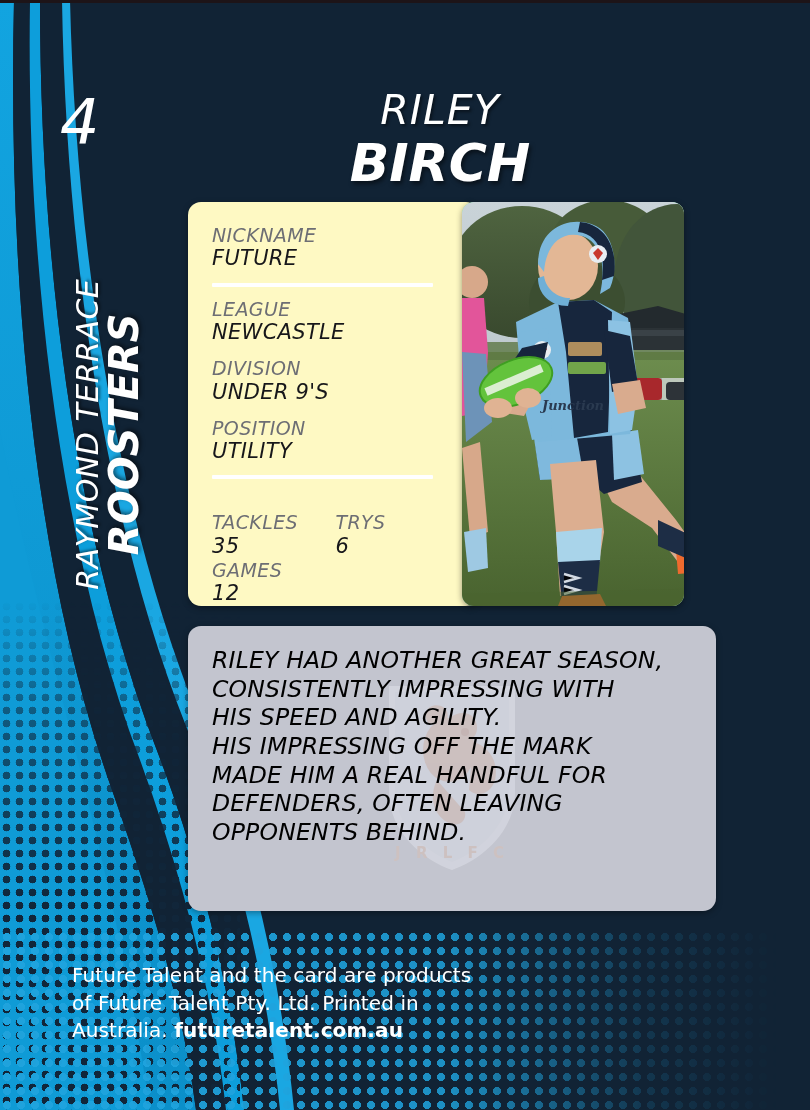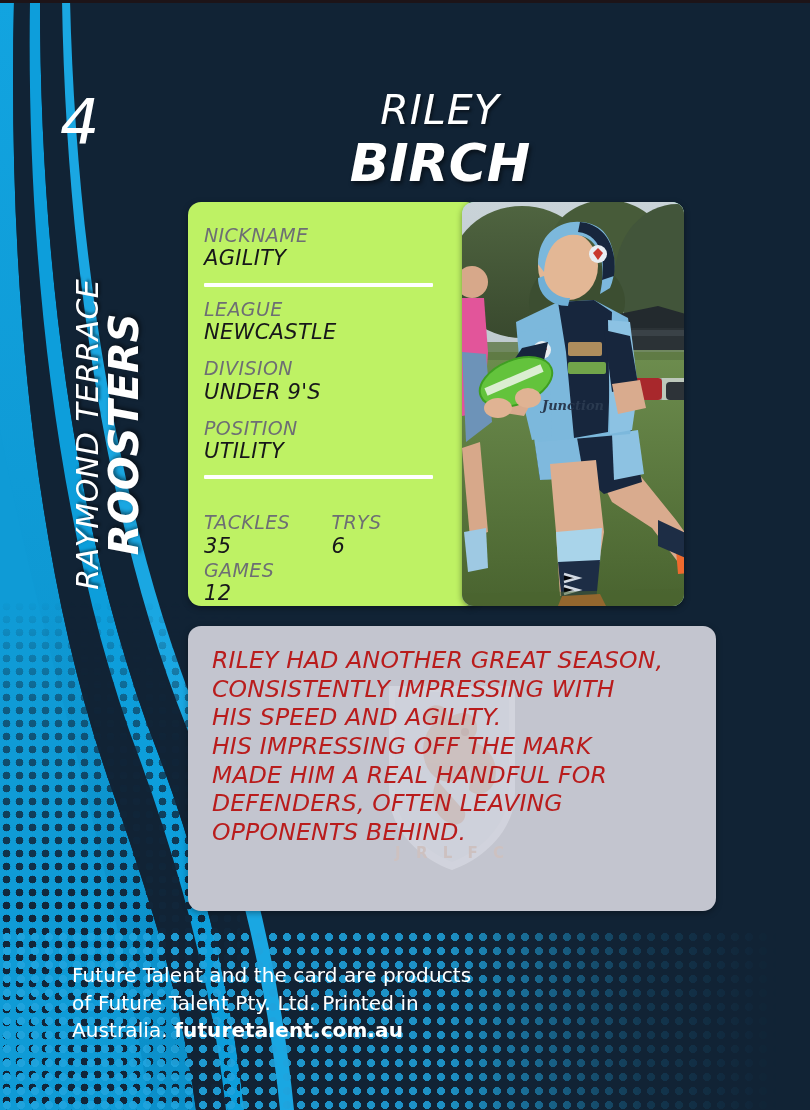--- a/index.html
+++ b/index.html
@@ -48,23 +48,23 @@
       transform:rotate(-90deg);transform-origin:center center;
       color:#fff;font-style:italic;text-align:center;line-height:.95;
       white-space:nowrap;}
   .club-town{font-size:30px;font-weight:400;letter-spacing:.5px;
       text-shadow:2px 2px 3px rgba(0,0,0,.5);}
   .club-name{font-size:40px;font-weight:700;letter-spacing:0;margin-top:2px;
       text-shadow:2px 2px 4px rgba(0,0,0,.5);}
 
   
   .stats-panel{position:absolute;left:188px;top:202px;width:291px;height:404px;
-      background:#bef264;border-radius:13px;z-index:12;
+      background:#fef9c3;border-radius:13px;z-index:12;
       box-shadow:0 2px 6px rgba(0,0,0,.35);
-      padding:22px 20px 0 16px;box-sizing:border-box;}
+      padding:22px 20px 0 24px;box-sizing:border-box;}
   .stat-label{font-size:19px;font-style:italic;font-weight:400;color:#6d6e74;
       letter-spacing:.4px;line-height:1.18;}
   .stat-value{font-size:21px;font-style:italic;font-weight:500;color:#17171a;
       letter-spacing:.3px;line-height:1.2;}
   .divider{height:4px;background:#ffffff;margin:11px 26px 11px 0;border-radius:1px;}
   .stat-row{display:flex;margin-top:32px;}
   .stat-col{flex:0 0 50%;}
   .sp-2{margin-top:12px;}
 
   
@@ -73,21 +73,21 @@
       box-shadow:0 2px 6px rgba(0,0,0,.4);background:#86efac;}
   .photo svg{display:block;}
 
   
   .bio-panel{position:absolute;left:188px;top:626px;width:528px;height:285px;
       background:#c3c5cf;border-radius:13px;z-index:12;overflow:hidden;
       box-shadow:0 2px 6px rgba(0,0,0,.35);}
   .bio-watermark{position:absolute;left:50%;top:54px;width:150px;height:195px;
       margin-left:-75px;opacity:.4;z-index:1;}
   .bio-text{position:absolute;left:24px;top:20px;right:18px;z-index:2;
-      font-size:23.5px;font-style:italic;font-weight:400;color:#b91c1c;
+      font-size:23.5px;font-style:italic;font-weight:400;color:#000000;
       line-height:1.22;letter-spacing:.2px;}
   .bio-line{white-space:nowrap;}
 
   
   .footer-text{position:absolute;left:72px;top:962px;width:470px;z-index:20;
       color:#fff;font-size:20px;line-height:1.38;letter-spacing:.1px;}
   .footer-text b{font-weight:700;}
 
   .logo-badge{position:absolute;left:663px;top:962px;width:90px;height:90px;
       border-radius:50%;background:#fff;z-index:20;
@@ -138,21 +138,21 @@
   </div>
 
   <div class="club">
     <div class="club-town">RAYMOND TERRACE</div>
     <div class="club-name">ROOSTERS</div>
   </div>
 
   <div class="stats-panel">
     <div>
       <div class="stat-label">NICKNAME</div>
-      <div class="stat-value">AGILITY</div>
+      <div class="stat-value">FUTURE</div>
     </div>
 
     <div class="divider"></div>
 
     <div>
       <div class="stat-label">LEAGUE</div>
       <div class="stat-value">NEWCASTLE</div>
     </div>
 
     <div class="sp-2">

